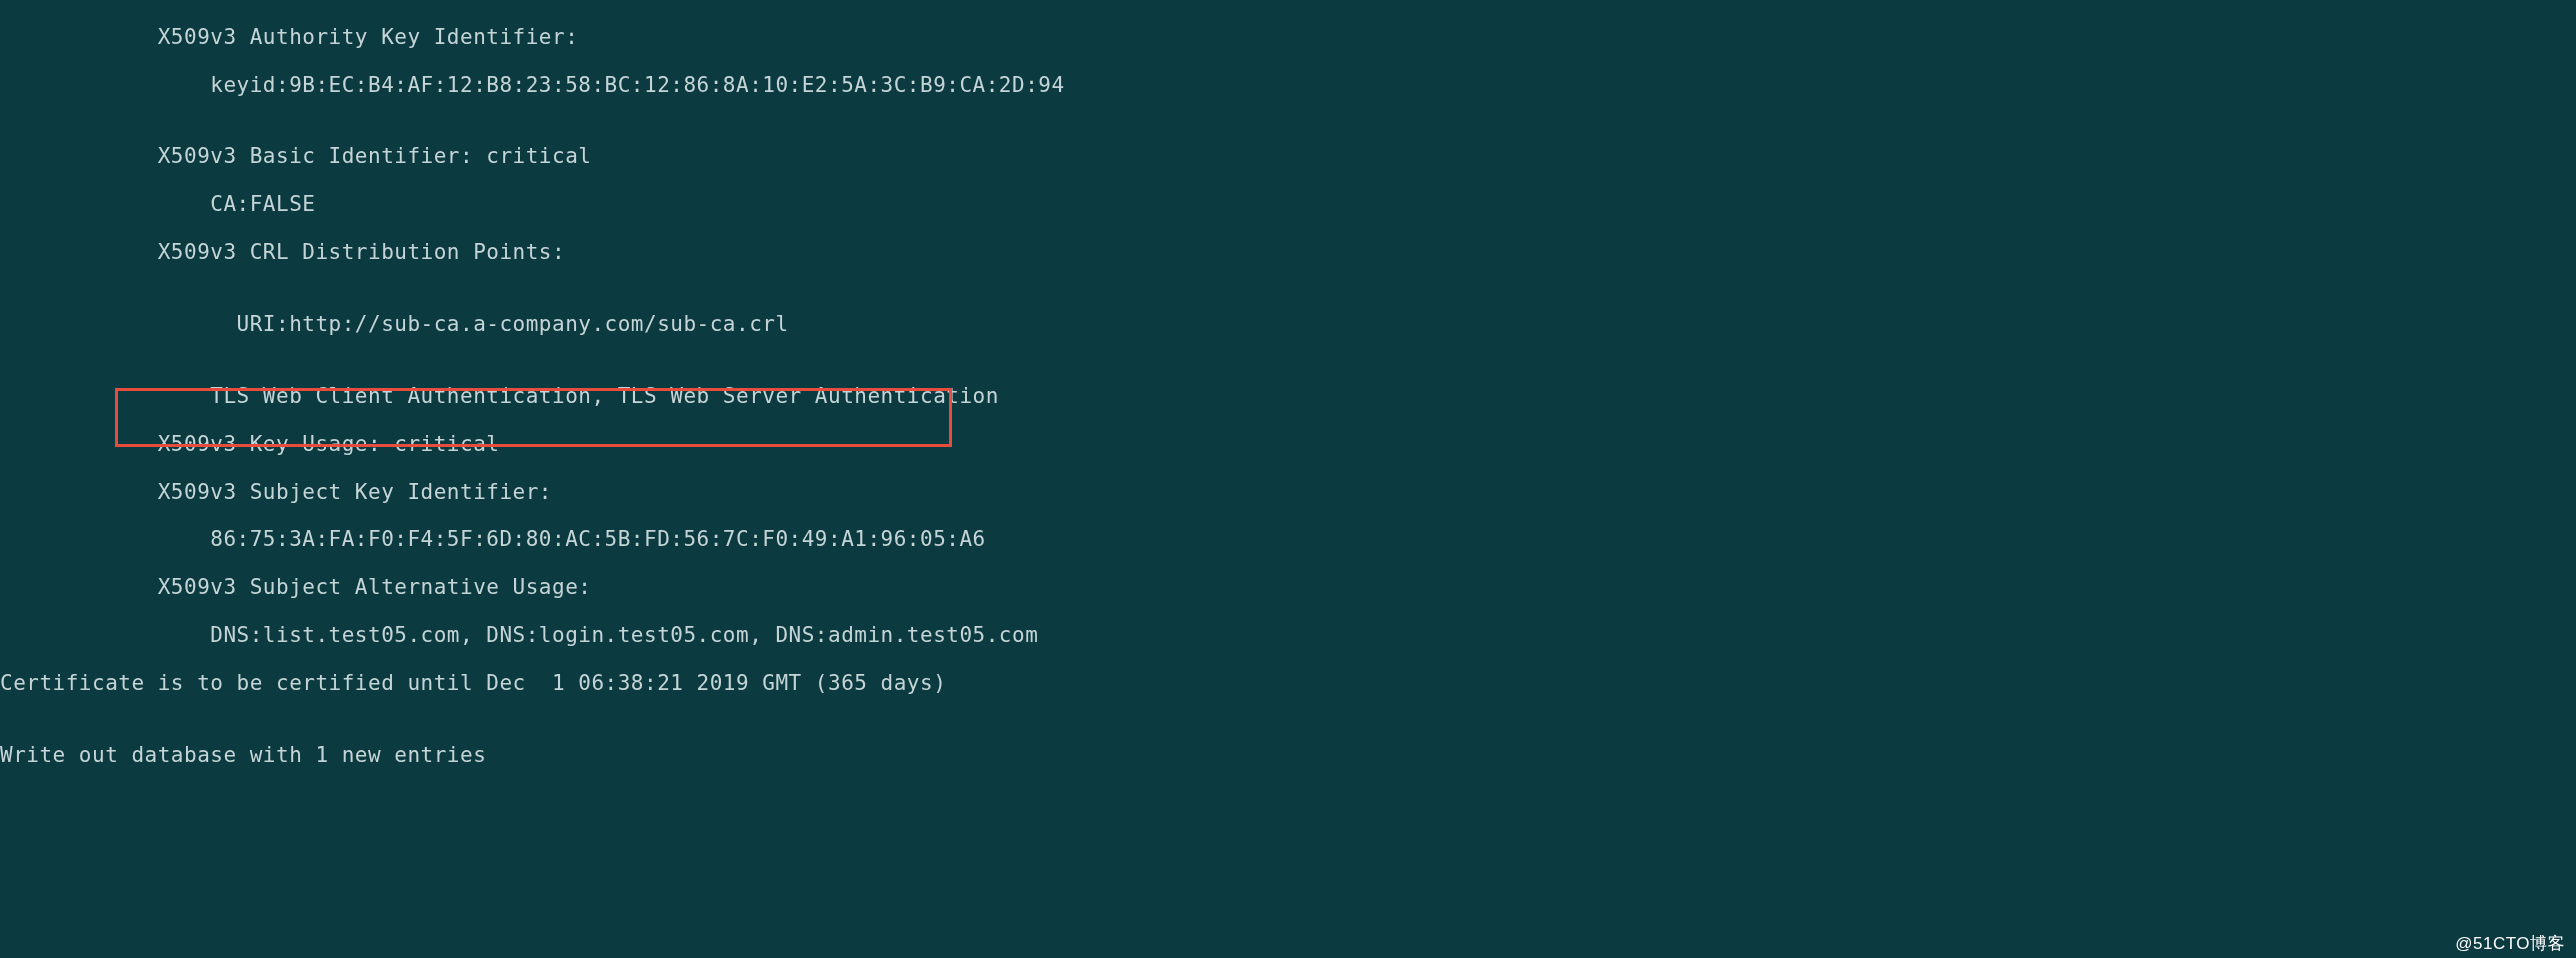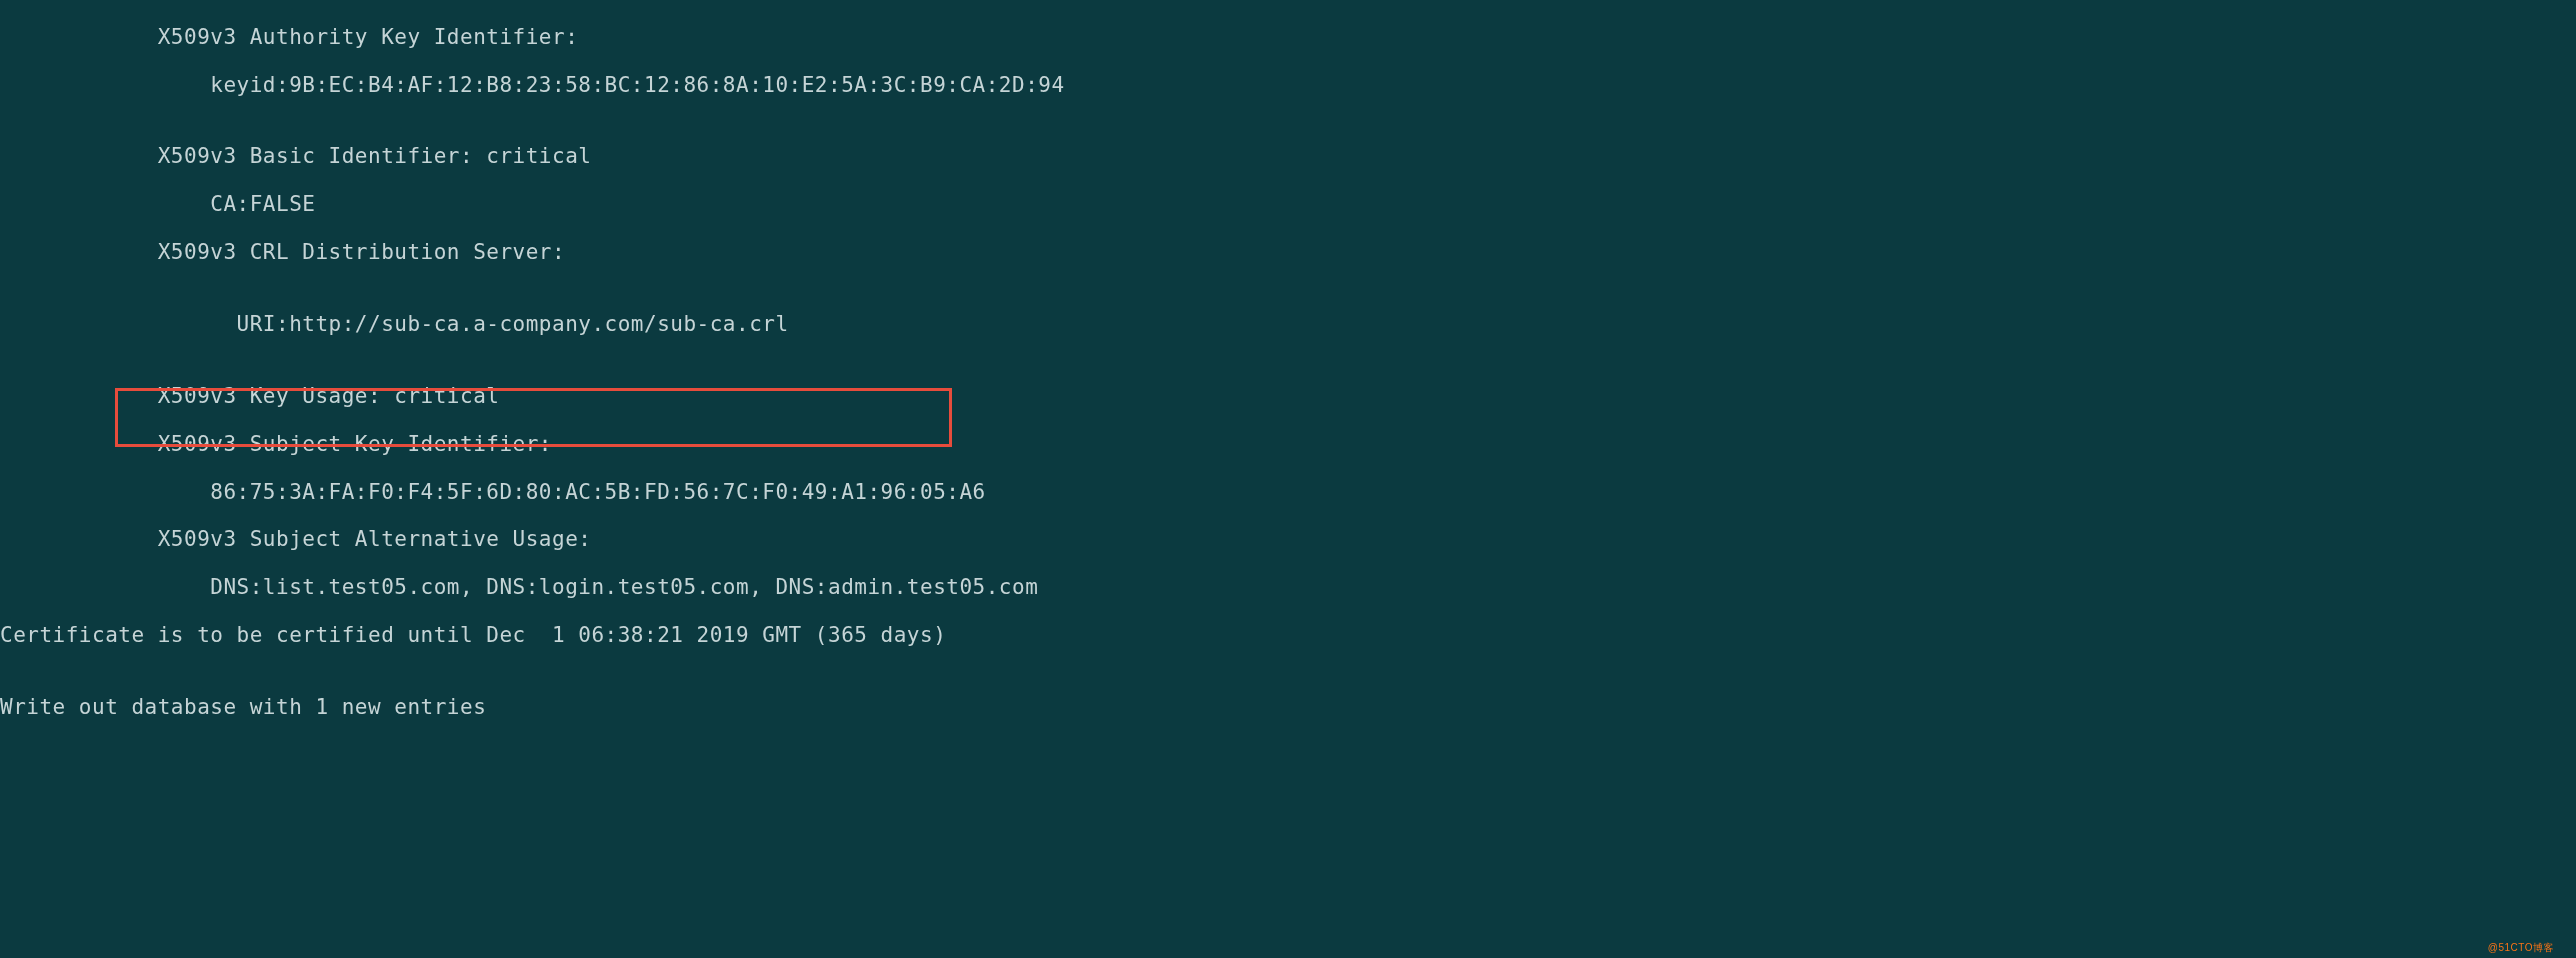--- a/index.html
+++ b/index.html
@@ -28,43 +28,44 @@
       position: absolute;
       border: 3.7px solid #e74c3c;
       left: 115px;
       top: 388px;
       width: 837px;
       height: 59px;
       pointer-events: none;
     }
     .watermark {
       position: absolute;
-      right: 22px;
+      right: 11px;
       bottom: 5.5px;
-      color: #f97316;
-      font-size: 10px;
+      color: #ffffff;
+      font-size: 17px;
       font-family: sans-serif;
     }
     .line {
       display: block;
     }
   </style>
 </head>
 <body>
 
 <div class="terminal">
 <span class="line">            X509v3 Authority Key Identifier: </span>
 <span class="line">                keyid:9B:EC:B4:AF:12:B8:23:58:BC:12:86:8A:10:E2:5A:3C:B9:CA:2D:94</span>
 <span class="line"></span>
 <span class="line">            X509v3 Basic Identifier: critical</span>
 <span class="line">                CA:FALSE</span>
-<span class="line">            X509v3 CRL Distribution Server: </span>
+<span class="line">            X509v3 CRL Distribution Points: </span>
 <span class="line"></span>
 <span class="line">                  URI:http://sub-ca.a-company.com/sub-ca.crl</span>
 <span class="line"></span>
+<span class="line">                TLS Web Client Authentication, TLS Web Server Authentication</span>
 <span class="line">            X509v3 Key Usage: critical</span>
 <span class="line">            X509v3 Subject Key Identifier: </span>
 <span class="line">                86:75:3A:FA:F0:F4:5F:6D:80:AC:5B:FD:56:7C:F0:49:A1:96:05:A6</span>
 <span class="line">            X509v3 Subject Alternative Usage: </span>
 <span class="line">                DNS:list.test05.com, DNS:login.test05.com, DNS:admin.test05.com</span>
 <span class="line">Certificate is to be certified until Dec  1 06:38:21 2019 GMT (365 days)</span>
 <span class="line"></span>
 <span class="line">Write out database with 1 new entries</span>
 </div>
 

